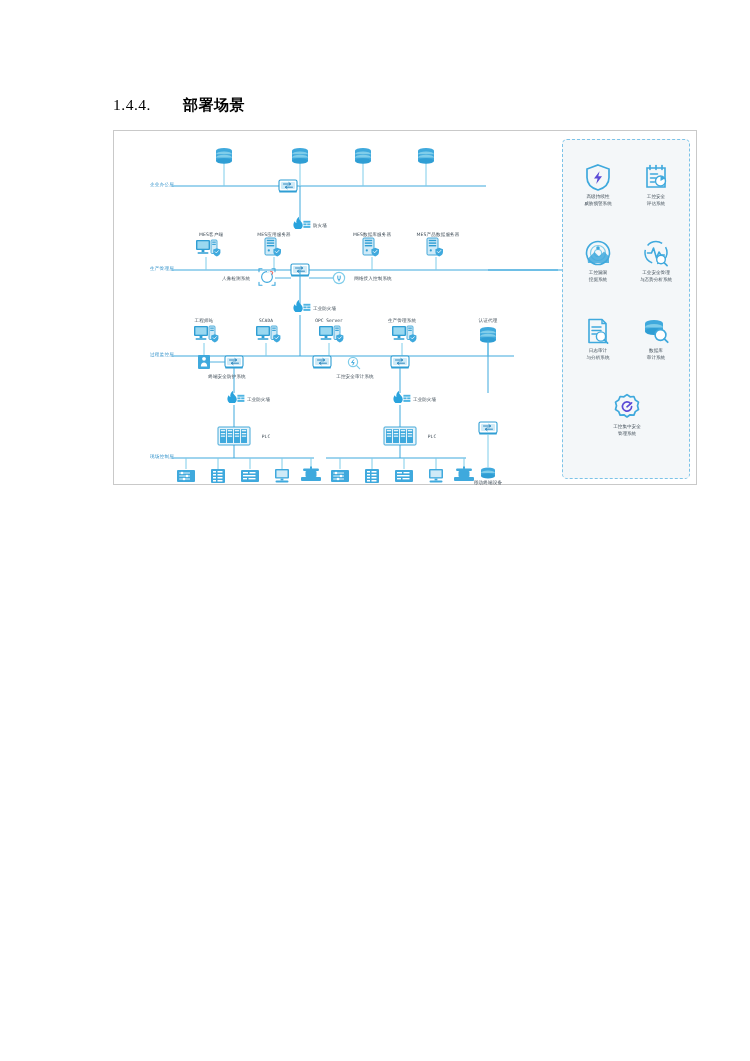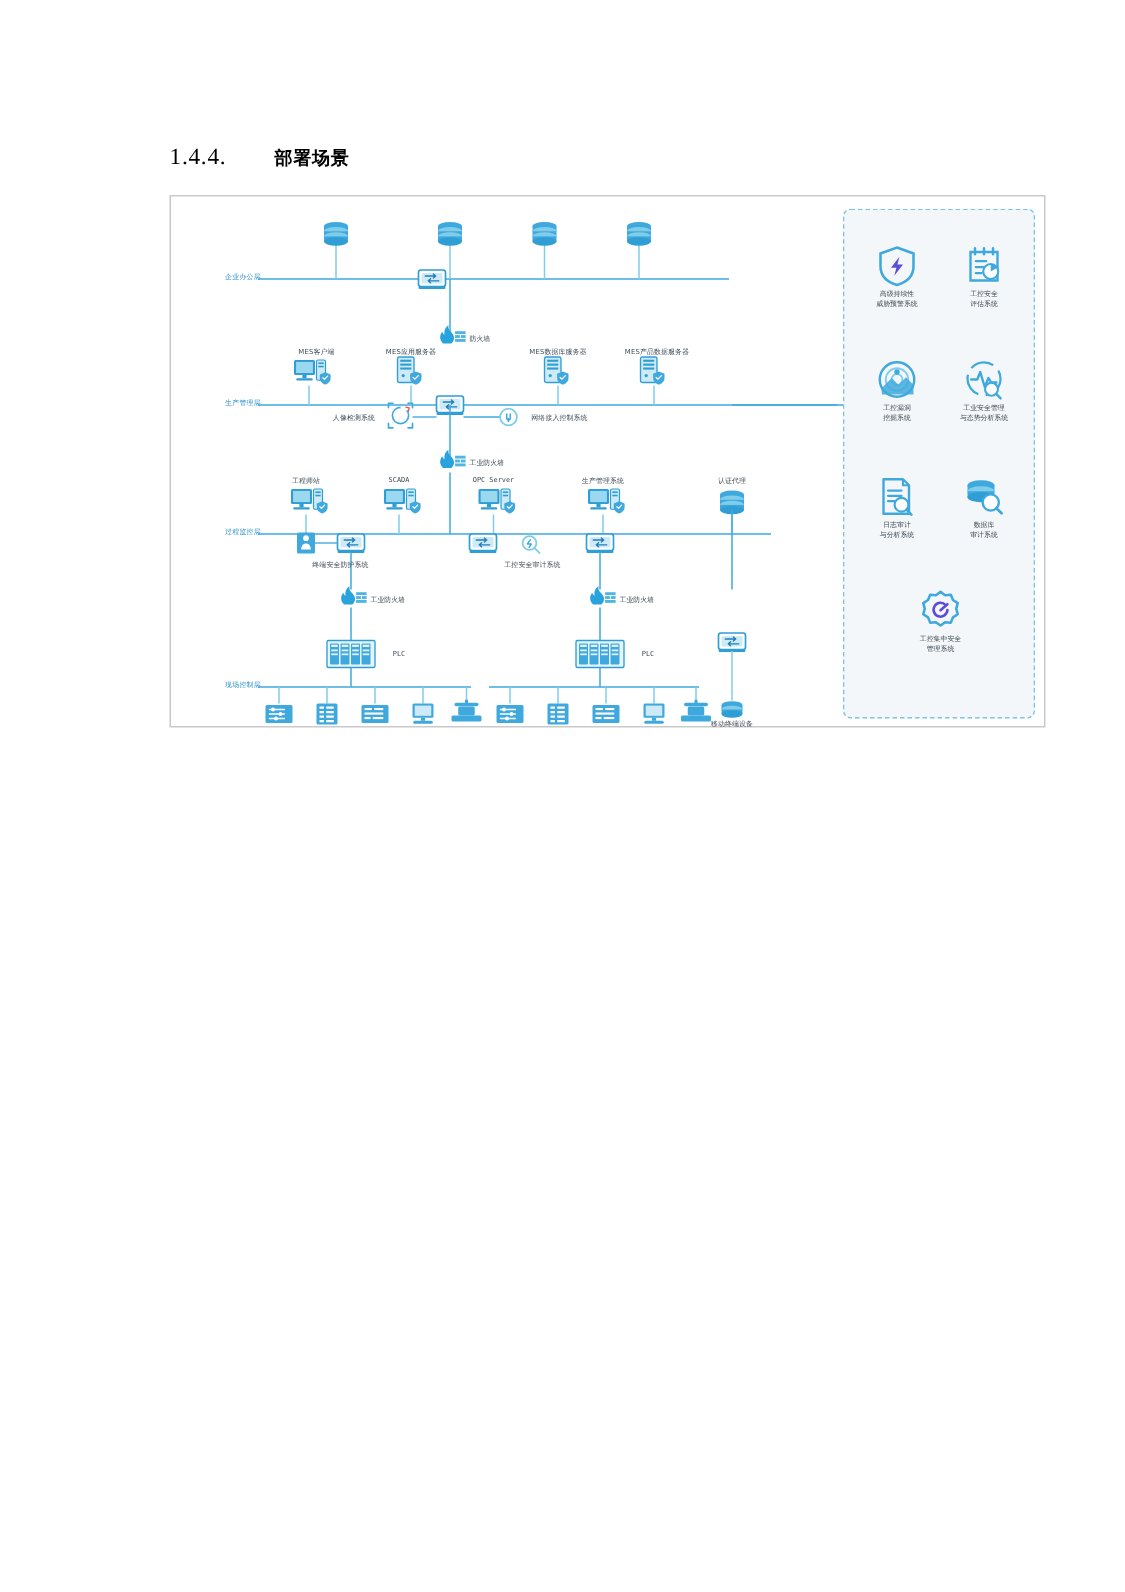--- a/index.html
+++ b/index.html
@@ -11,21 +11,21 @@
   }
   .page{position:absolute;inset:0;background:#fff;}
 
   
   .heading{
     position:absolute;left:113px;top:96px;
     font-family:"Liberation Serif","DejaVu Serif",serif;
     font-size:15.5px;color:#000;letter-spacing:.5px;white-space:nowrap;
   }
   .heading .num{display:inline-block;min-width:70px;}
-  .heading .txt{font-family:Liberation Sans, sans-serif;font-size:12px;font-weight:bold;}
+  .heading .txt{font-family:Liberation Sans, sans-serif;font-size:15px;font-weight:bold;}
 
   
   .figure{
     position:absolute;left:113px;top:130px;width:584px;height:355px;
     border:1px solid #c9c9c9;background:#fff;box-sizing:border-box;
   }
   .diagram{position:absolute;left:0;top:0;width:584px;height:355px;}
 
   
   .zone{

